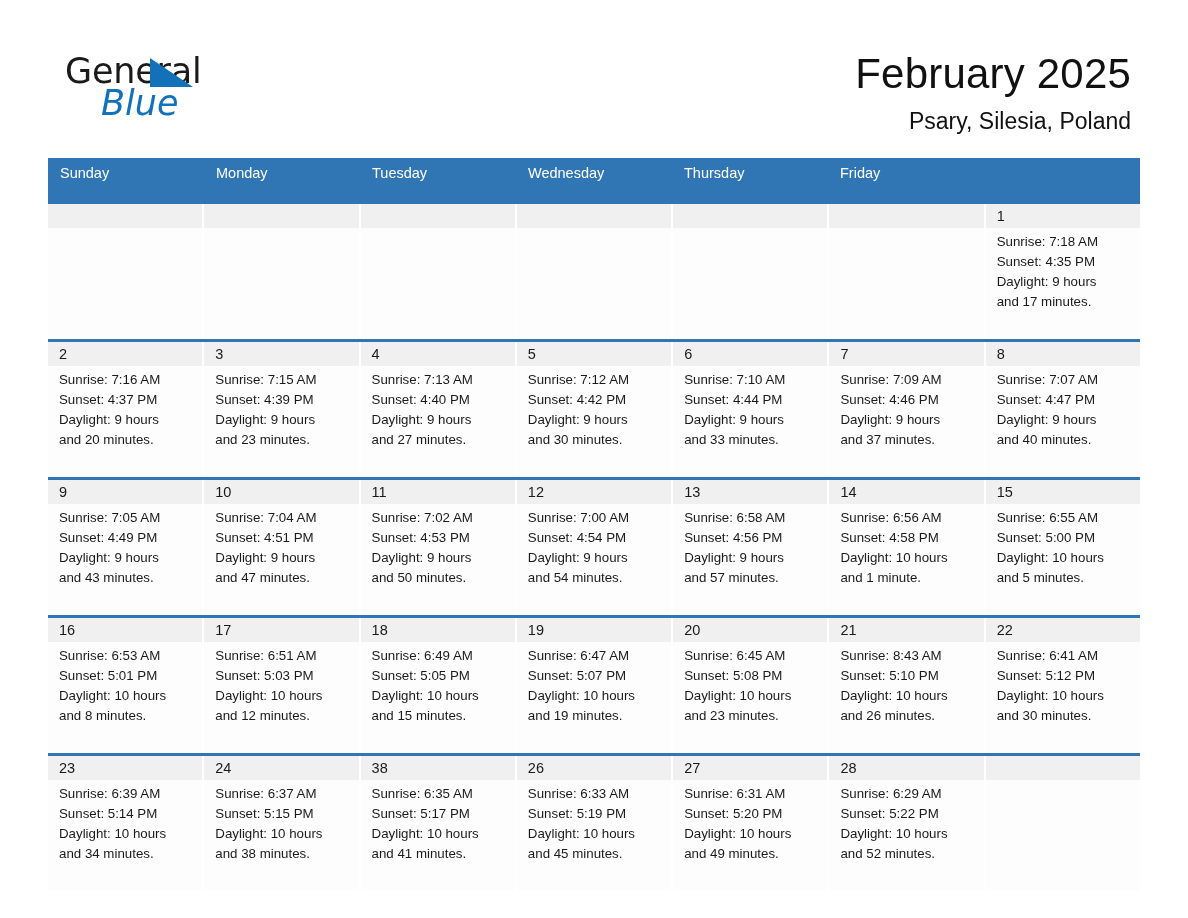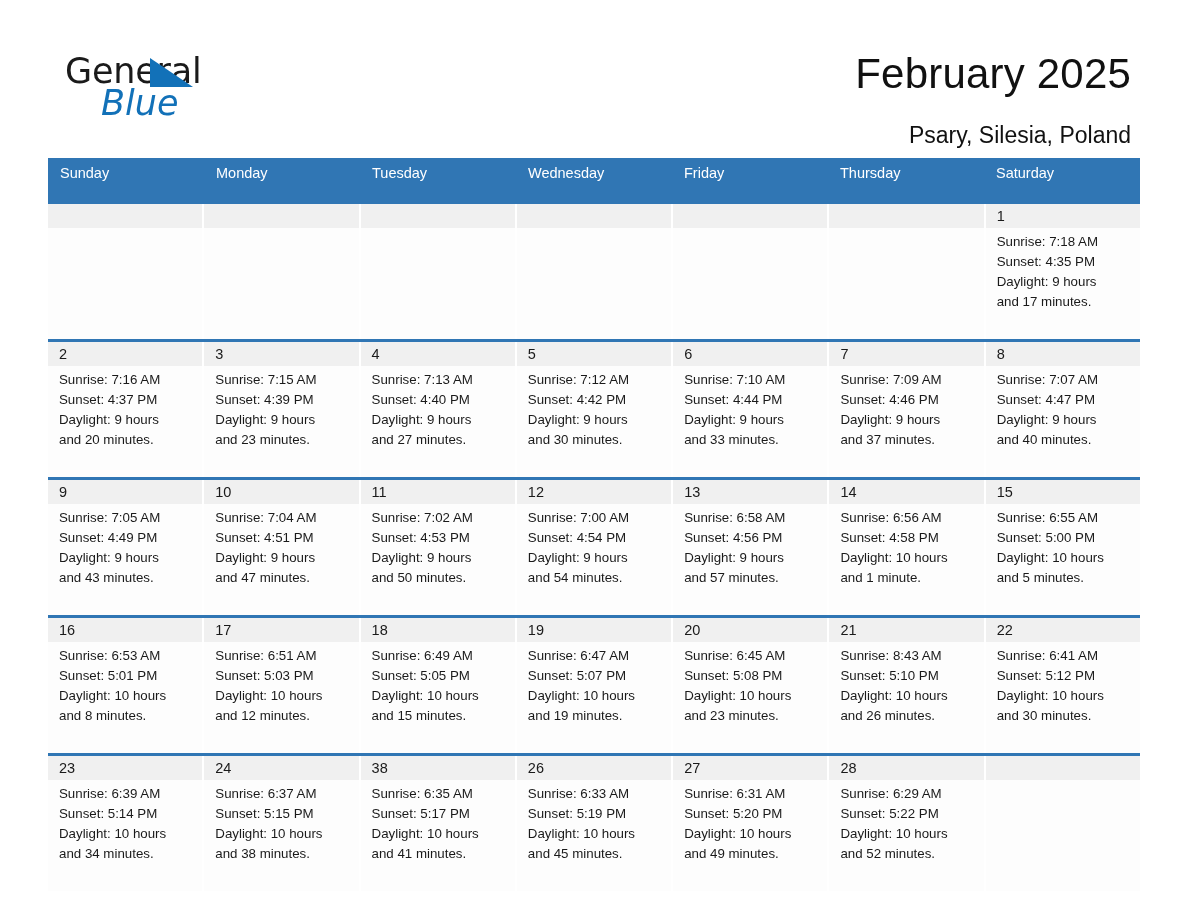--- a/index.html
+++ b/index.html
@@ -81,21 +81,21 @@
     text-align: right;
   }
   .cal-title {
     font-size: 42px;
     line-height: 50px;
     font-weight: 400;
     color: #111111;
     letter-spacing: 0.2px;
   }
   .cal-subtitle {
-    margin-top: 23px;
+    margin-top: 9px;
     font-size: 23px;
     line-height: 27px;
     font-weight: 400;
     color: #111111;
   }
 
   
   .calendar {
     position: absolute;
     left: 48px;
@@ -175,23 +175,22 @@
     </div>
 
   </div>
 
   <div class="calendar">
     <div class="weekdays" id="weekday-row">
         <div class="weekday">Sunday</div>
         <div class="weekday">Monday</div>
         <div class="weekday">Tuesday</div>
         <div class="weekday">Wednesday</div>
+        <div class="weekday">Thursday</div>
         <div class="weekday">Friday</div>
-        <div class="weekday">Thursday</div>
-        <div class="weekday">Saturday</div>
       </div>
     <div id="weeks-container">
         <div class="week first week-1">
           <div class="day empty">
             <div class="day-num-band"><span class="day-num"></span></div>
             <div class="day-body"></div>
           </div>
           <div class="day empty">
             <div class="day-num-band"><span class="day-num"></span></div>
             <div class="day-body"></div>

